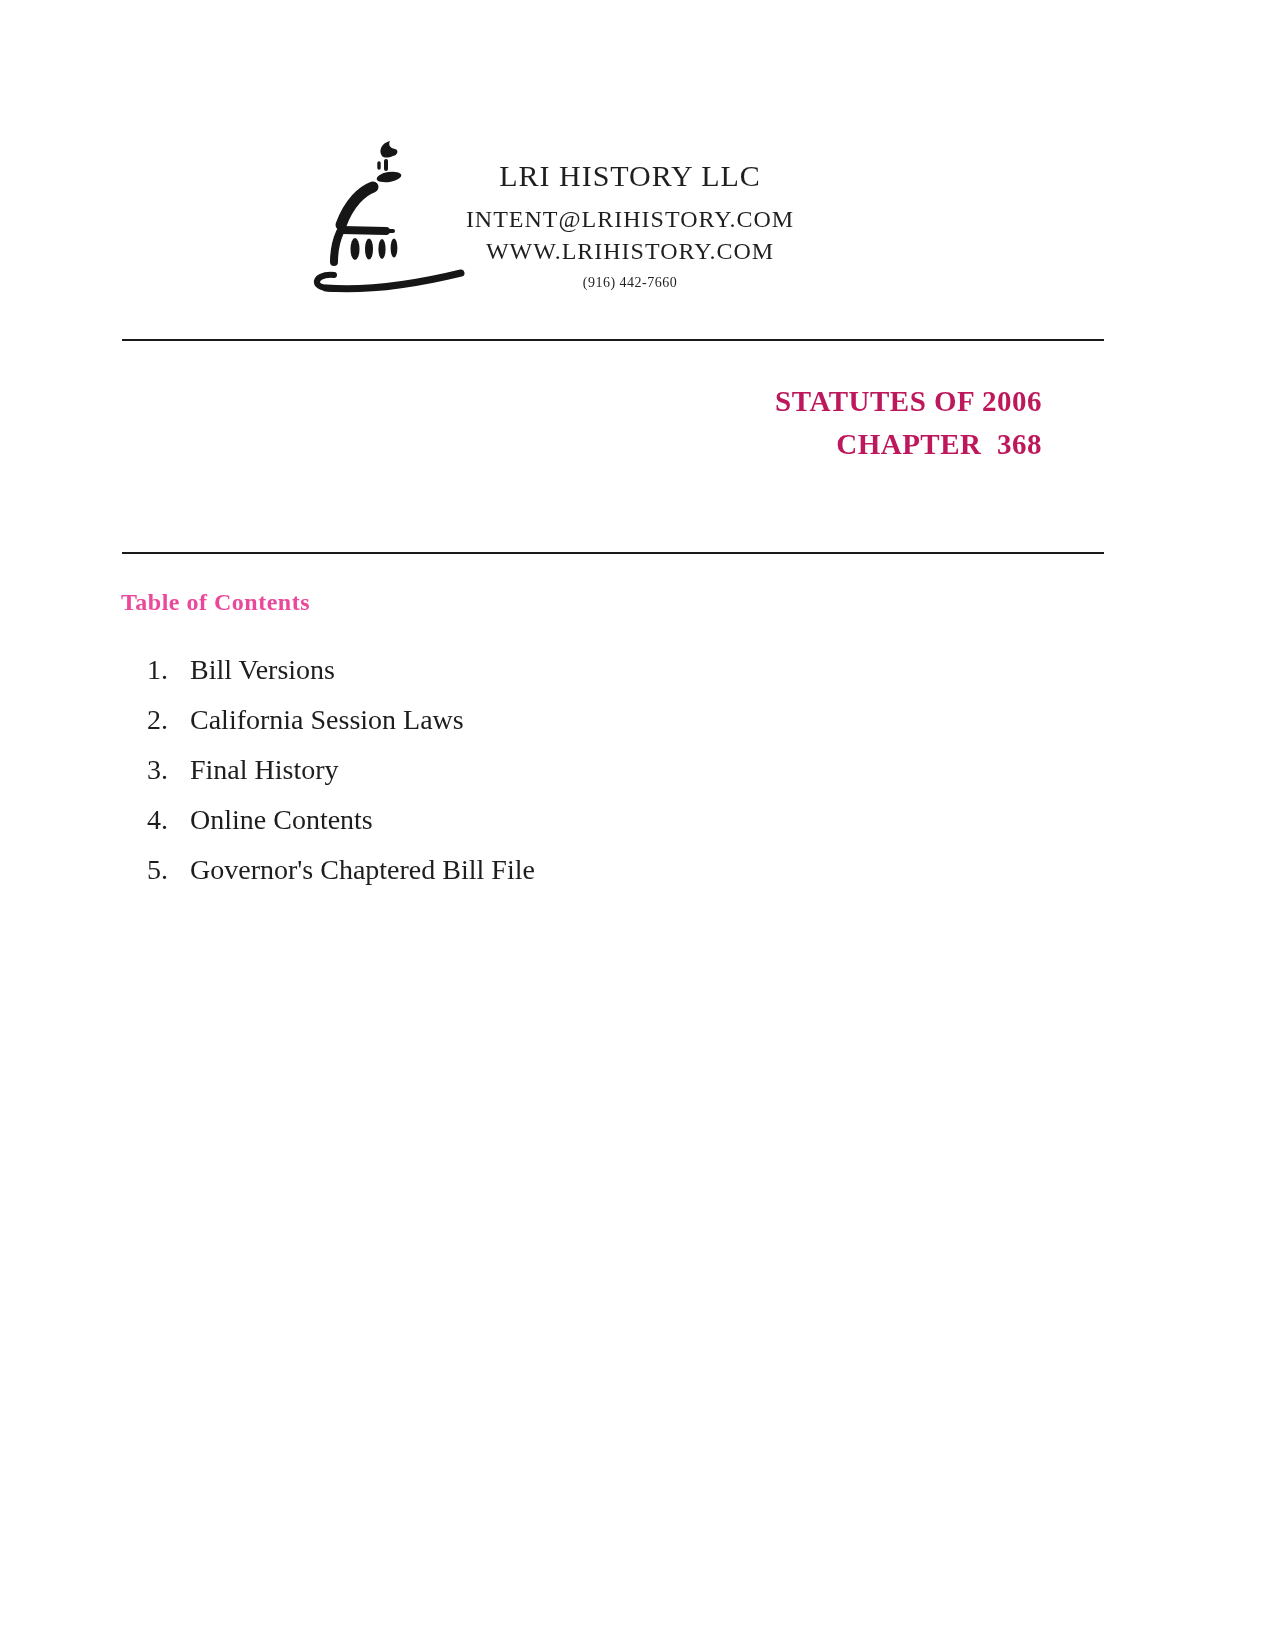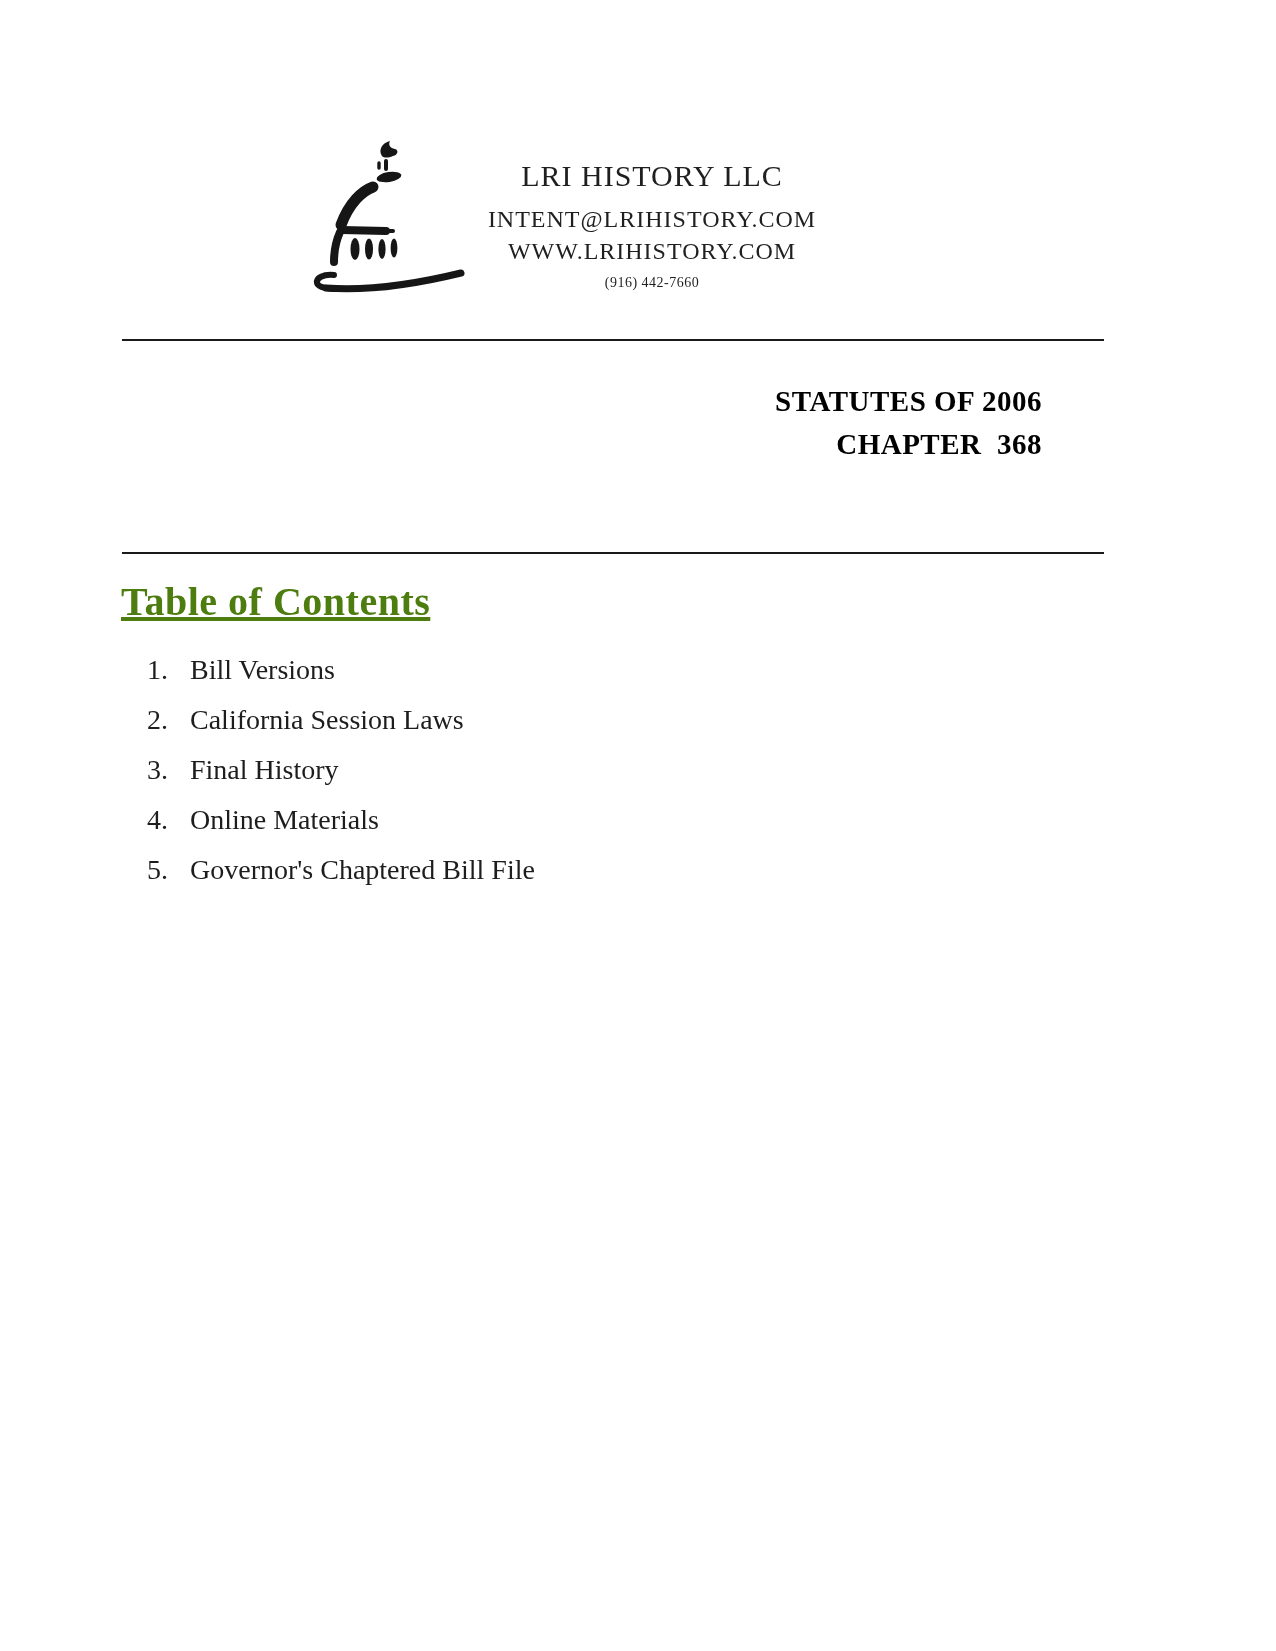--- a/index.html
+++ b/index.html
@@ -22,21 +22,21 @@
     position: absolute;
     left: 296px;
     top: 131px;
     width: 172px;
     height: 168px;
   }
   .logo svg { width: 100%; height: 100%; }
 
   .letterhead {
     position: absolute;
-    left: 400px;
+    left: 378px;
     top: 158px;
     width: 504px;
     text-align: center;
     color: #1f1f1f;
   }
   .company-name {
     font-size: 30px;
     line-height: 36px;
     letter-spacing: 1px;
     margin-bottom: 13px;
@@ -70,36 +70,35 @@
   
   .reference {
     position: absolute;
     right: 234px;
     top: 380px;
     text-align: right;
     font-weight: bold;
     font-size: 29px;
     line-height: 43px;
     letter-spacing: 0.5px;
-    color: #000000;
+    color: #be185d;
   }
   .ref-line { white-space: pre; }
 
   
   .toc-title {
     position: absolute;
     left: 121px;
     top: 583px;
-    font-size: 40px;
+    font-size: 24px;
     line-height: 38px;
     font-weight: bold;
-    color: #4d7c0f;
+    color: #ec4899;
     letter-spacing: 0.5px;
     white-space: pre;
-    text-decoration: underline;
   }
   .toc-list {
     position: absolute;
     left: 147px;
     top: 645px;
     font-size: 28px;
     color: #1d1d1d;
   }
   .toc-item {
     display: flex;
@@ -173,21 +172,21 @@
     <div class="toc-item">
       <span class="toc-num">2.</span>
       <span class="toc-label">California Session Laws</span>
     </div>
     <div class="toc-item">
       <span class="toc-num">3.</span>
       <span class="toc-label">Final History</span>
     </div>
     <div class="toc-item">
       <span class="toc-num">4.</span>
-      <span class="toc-label">Online Materials</span>
+      <span class="toc-label">Online Contents</span>
     </div>
     <div class="toc-item">
       <span class="toc-num">5.</span>
       <span class="toc-label">Governor's Chaptered Bill File</span>
     </div>
   </div>
 
 </div>
 
 </body></html>

